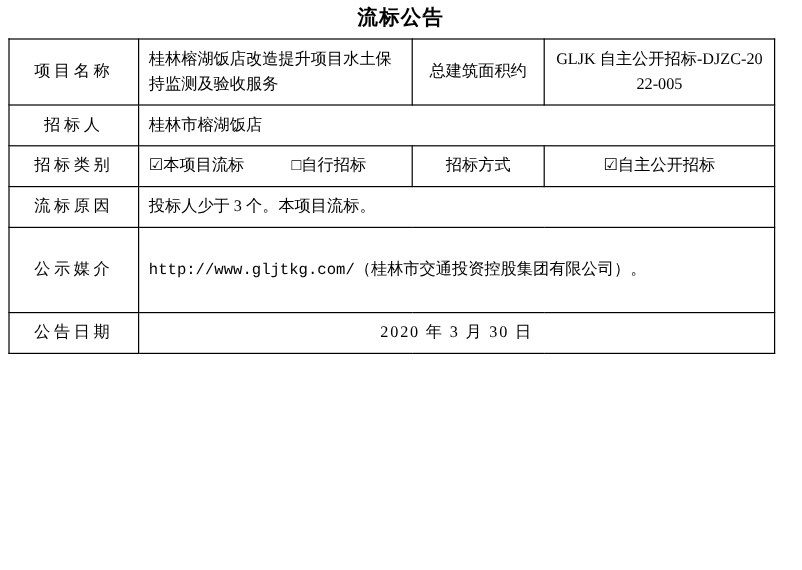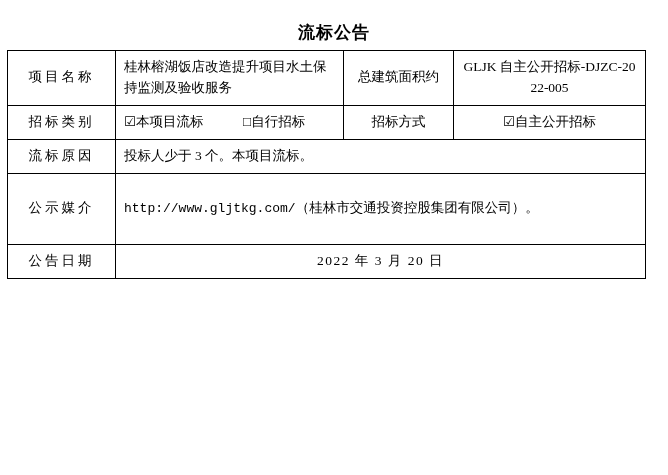--- a/index.html
+++ b/index.html
@@ -18,21 +18,21 @@
     position: relative;
     width: 668px;
     height: 475px;
     box-sizing: border-box;
   }
   .doc-title {
     text-align: center;
     font-size: 17px;
     font-weight: bold;
     letter-spacing: 1px;
-    padding-top: 21px;
+    padding-top: 3px;
     padding-bottom: 6px;
     font-family: "Liberation Sans", "DejaVu Sans", sans-serif;
   }
   table.main {
     border-collapse: collapse;
     width: 638px;
     margin-left: 7px;
     table-layout: fixed;
     padding-left: 44px;
   }
@@ -86,20 +86,24 @@
       <col style="width:192px">
     </colgroup>
     <tbody>
       <tr>
         <td class="label">项目名称</td>
         <td class="cell-pad-lr">桂林榕湖饭店改造提升项目水土保持监测及验收服务</td>
         <td class="center">总建筑面积约</td>
         <td class="center">GLJK 自主公开招标-DJZC-2022-005</td>
       </tr>
 
+      <tr>
+        <td class="label">招标人</td>
+        <td class="cell-pad-lr" colspan="3">桂林市榕湖饭店</td>
+      </tr>
 
       <tr>
         <td class="label">招标类别</td>
         <td class="cell-pad-lr">
           <span class="chk">☑本项目流标</span>
           <span class="chk gap-left">□自行招标</span>
         </td>
         <td class="center">招标方式</td>
         <td class="center">☑自主公开招标</td>
       </tr>
@@ -113,18 +117,18 @@
 
       <tr>
         <td class="label" style="height:58px">公示媒介</td>
         <td class="cell-pad-lr" colspan="3">
           <span class="mono">http://www.gljtkg.com/</span><span>（桂林市交通投资控股集团有限公司）。</span>
         </td>
       </tr>
 
       <tr>
         <td class="label">公告日期</td>
-        <td class="center spaced" colspan="3">2022 年 3 月 20 日</td>
+        <td class="center spaced" colspan="3">2020 年 3 月 30 日</td>
       </tr>
     </tbody>
   </table>
 
 </div>
 
 </body></html>

